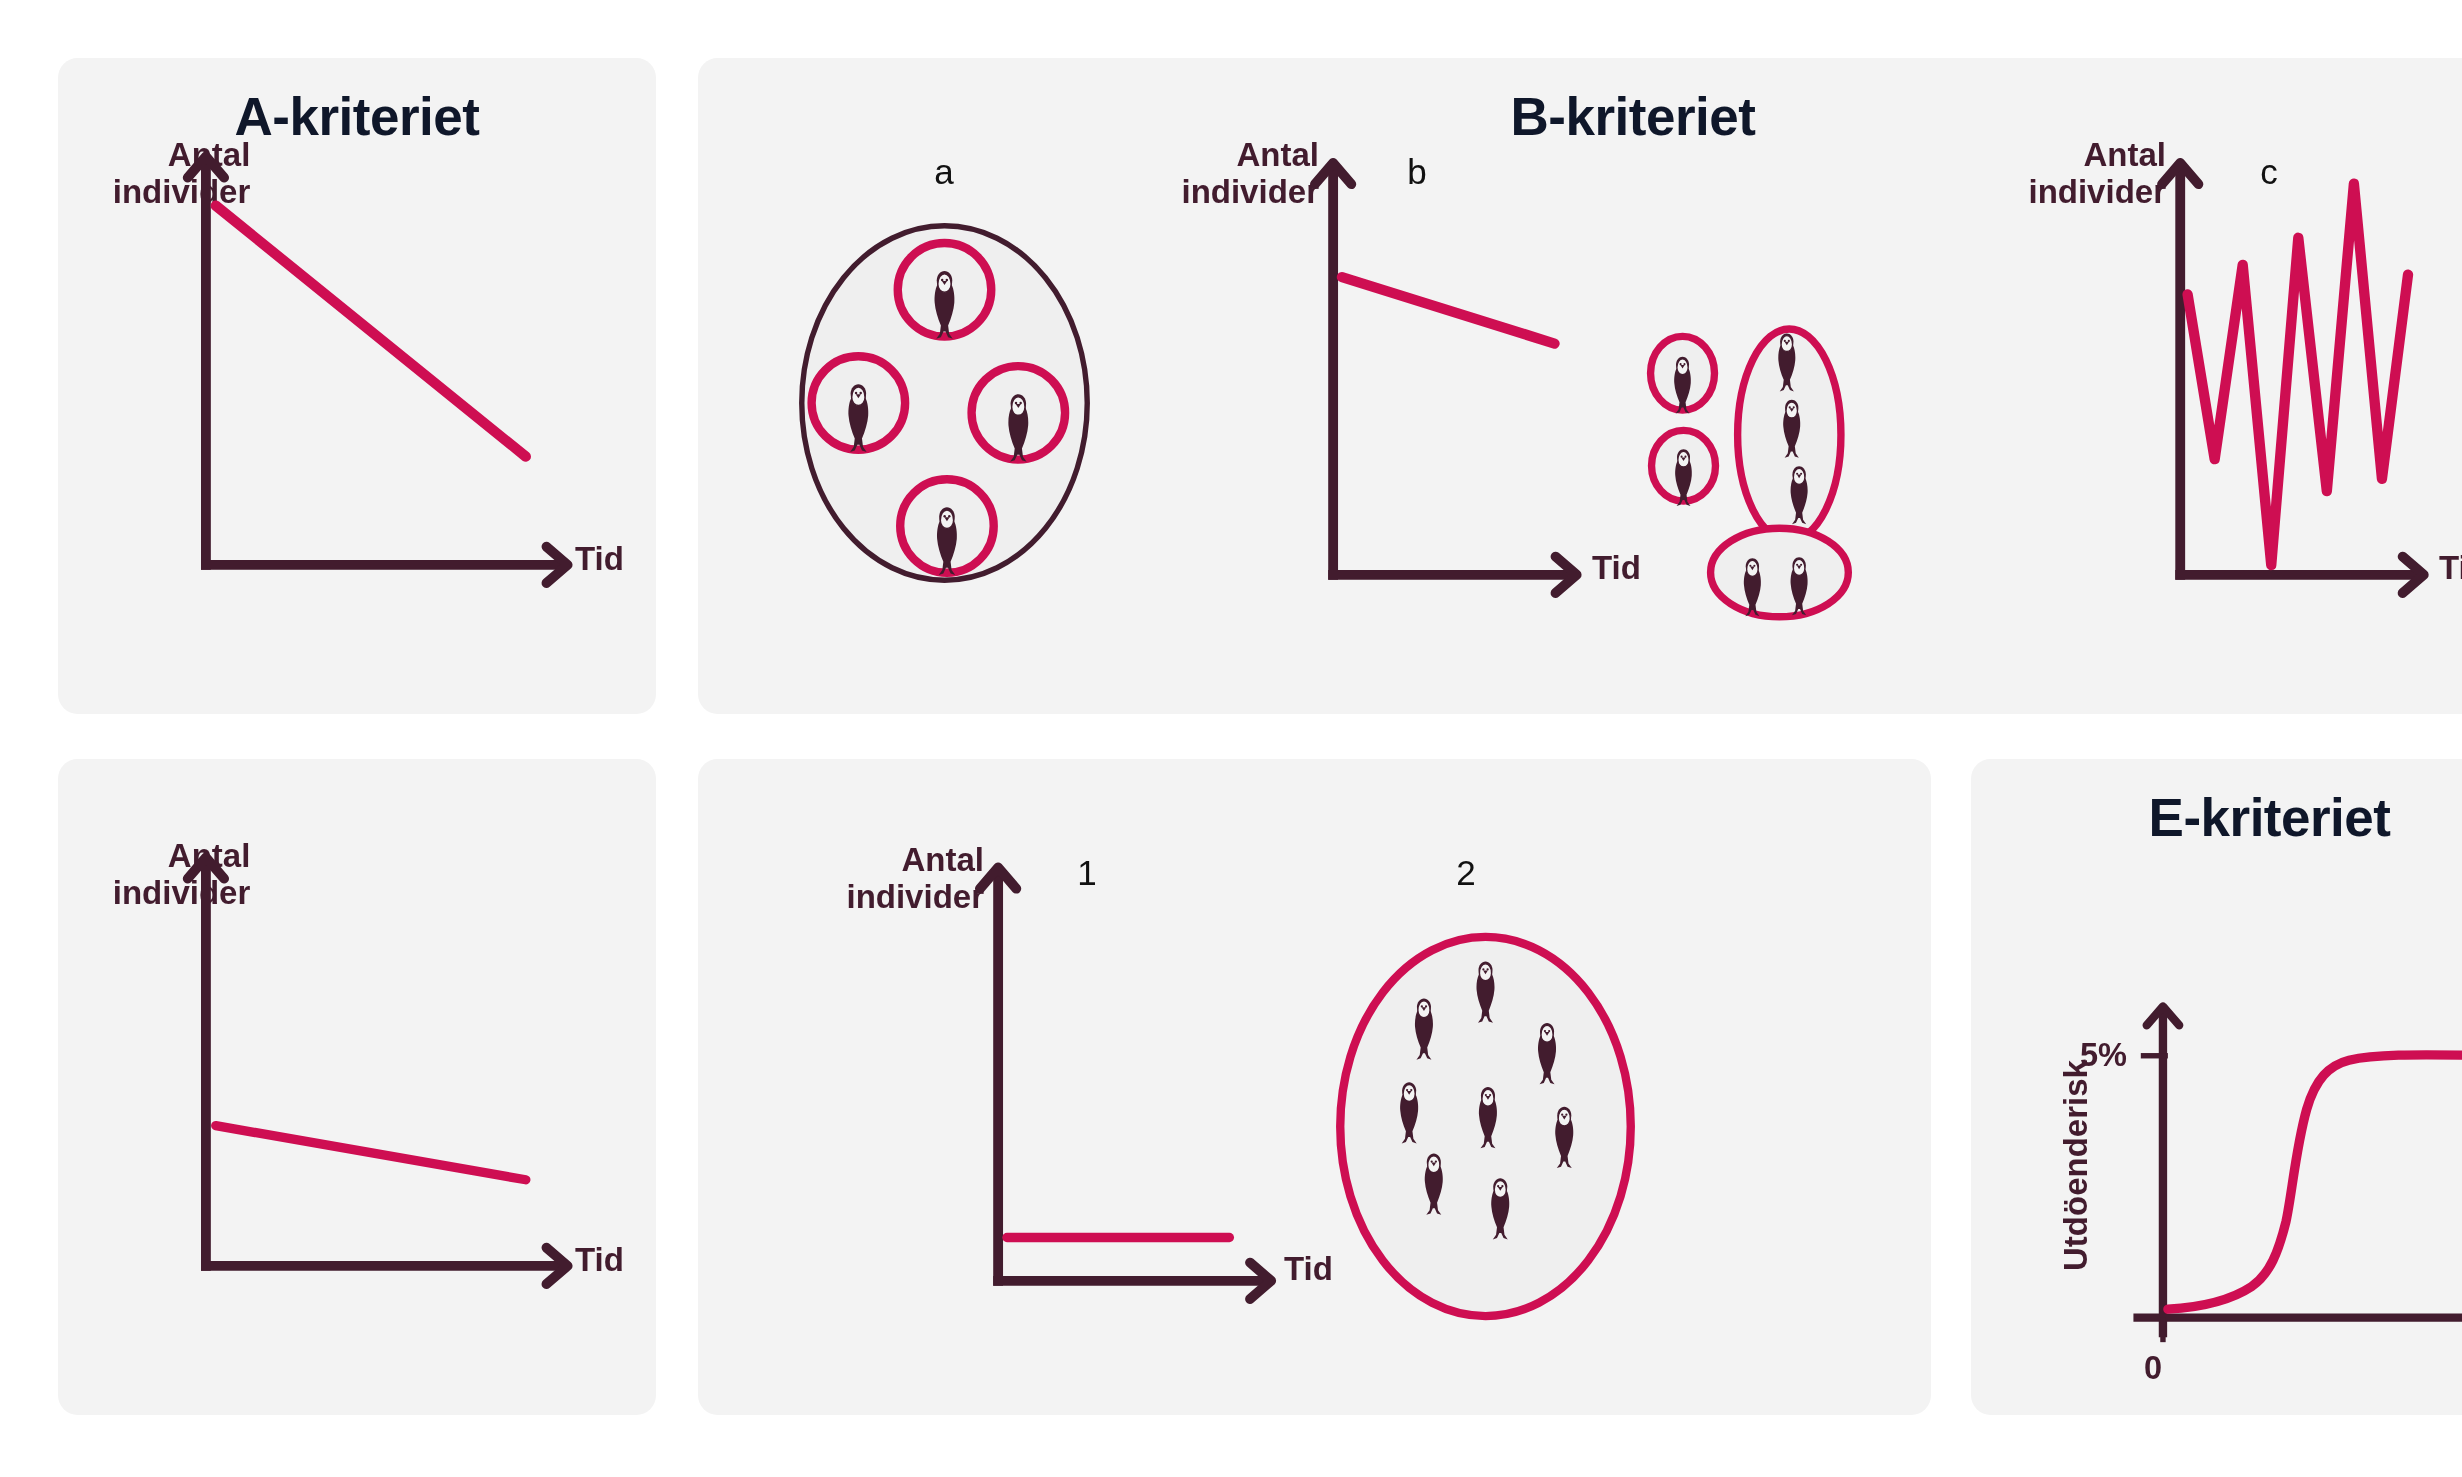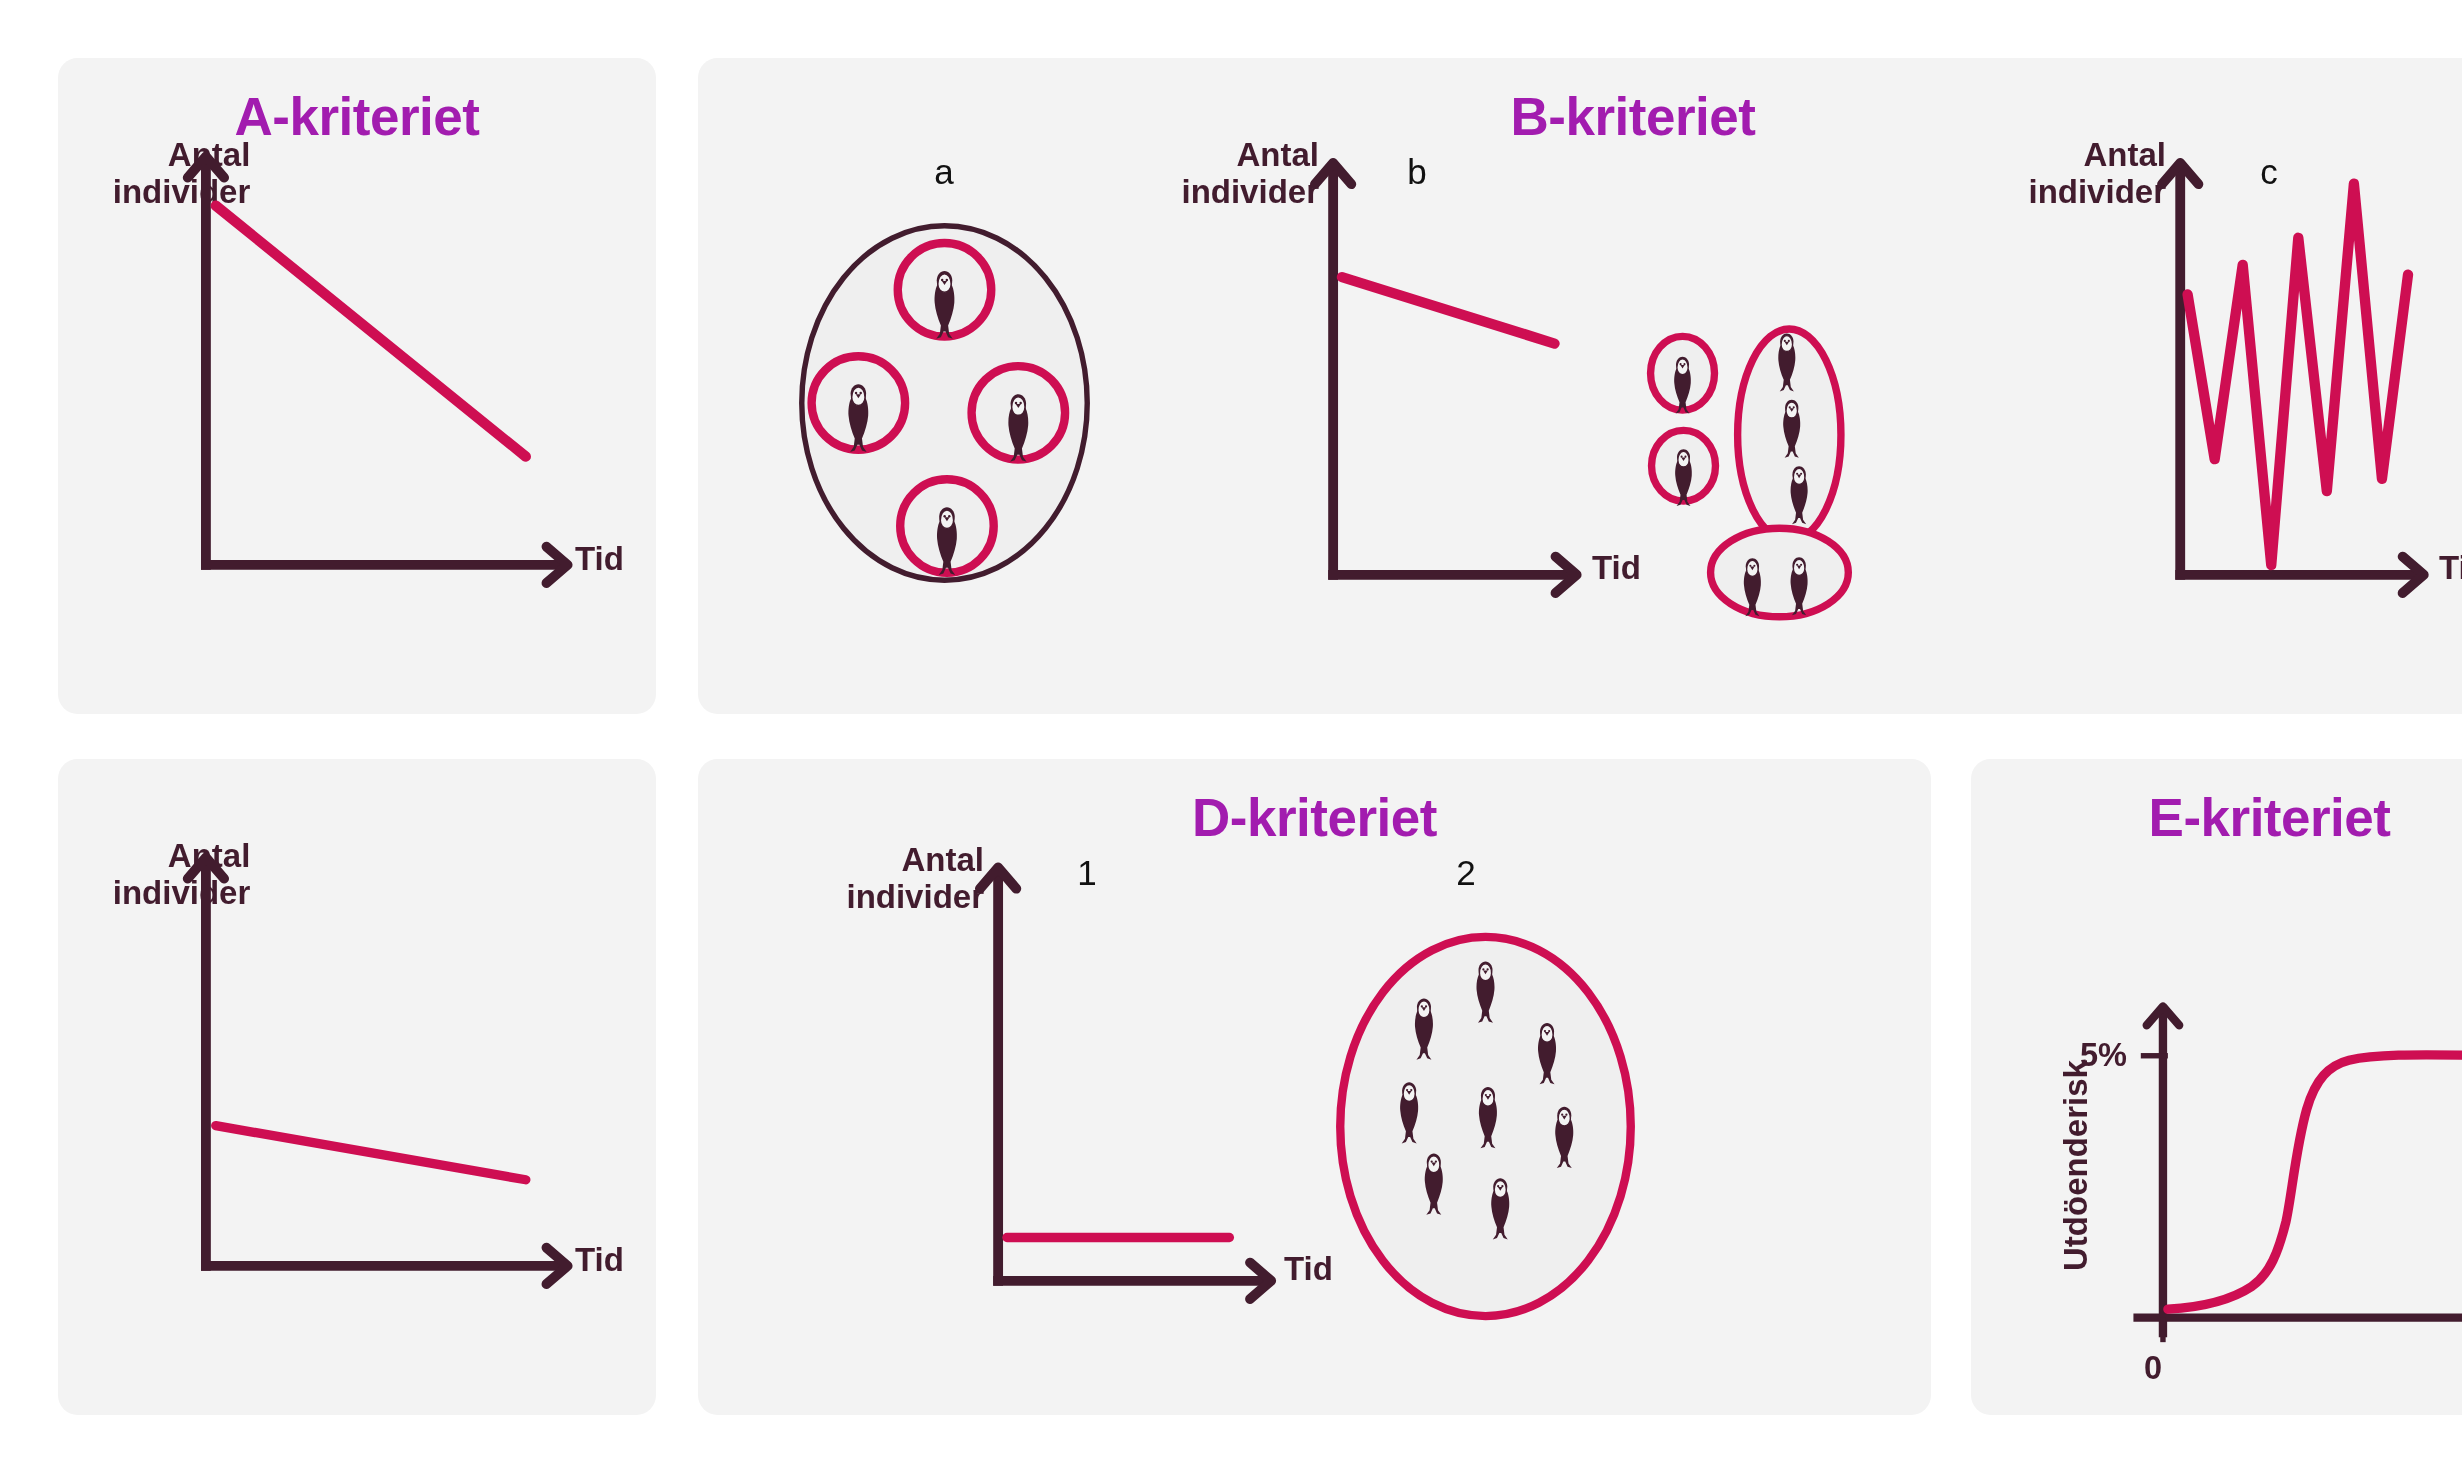--- a/index.html
+++ b/index.html
@@ -22,21 +22,21 @@
     box-sizing: border-box;
   }
 
   .panel-title {
     position: absolute;
     left: 0;
     right: 0;
     text-align: center;
     font-weight: bold;
     font-size: 53px;
-    color: #a21caf;
+    color: #0f172a;
     letter-spacing: -0.5px;
     white-space: nowrap;
   }
 
   .sub-label {
     position: absolute;
     font-size: 35px;
     color: #111111;
     font-weight: normal;
     text-align: center;
@@ -240,21 +240,20 @@
     <path d="M 263 243 L 300 200 L 337 243" stroke="#421C2E" stroke-width="20" fill="none" stroke-linecap="round" stroke-linejoin="round"></path>
     <path d="M 290 1030 L 1030 1030" stroke="#421C2E" stroke-width="20" fill="none"></path>
     <path d="M 992 993 L 1035 1030 L 992 1067" stroke="#421C2E" stroke-width="20" fill="none" stroke-linecap="round" stroke-linejoin="round"></path>
     <path d="M 320 745 L 950 855" stroke="#CE0E52" stroke-width="19" fill="none" stroke-linecap="round"></path>
   </svg>
 
   <div class="axis-label" style="left:517px; top:483px;">Tid</div>
 </div>
 
 <div class="panel" id="panel-d">
-  <div class="panel-title" style="top:27.6px;">D-kriteriet</div>
 
   <div class="sub-label" style="left:266px; top:94px; width:246px;">1</div>
   <div class="axis-label two-line" style="left:74px; top:83px; width:212px;">
     <span>Antal</span><br>
     <span>individer</span>
   </div>
   <svg style="left:246px; top:79px;" width="492" height="492" viewBox="0 0 1000 1000">
     <path d="M 110 65 L 110 910" stroke="#421C2E" stroke-width="20" fill="none"></path>
     <path d="M 73 103 L 110 60 L 147 103" stroke="#421C2E" stroke-width="20" fill="none" stroke-linecap="round" stroke-linejoin="round"></path>
     <path d="M 100 900 L 660 900" stroke="#421C2E" stroke-width="20" fill="none"></path>

